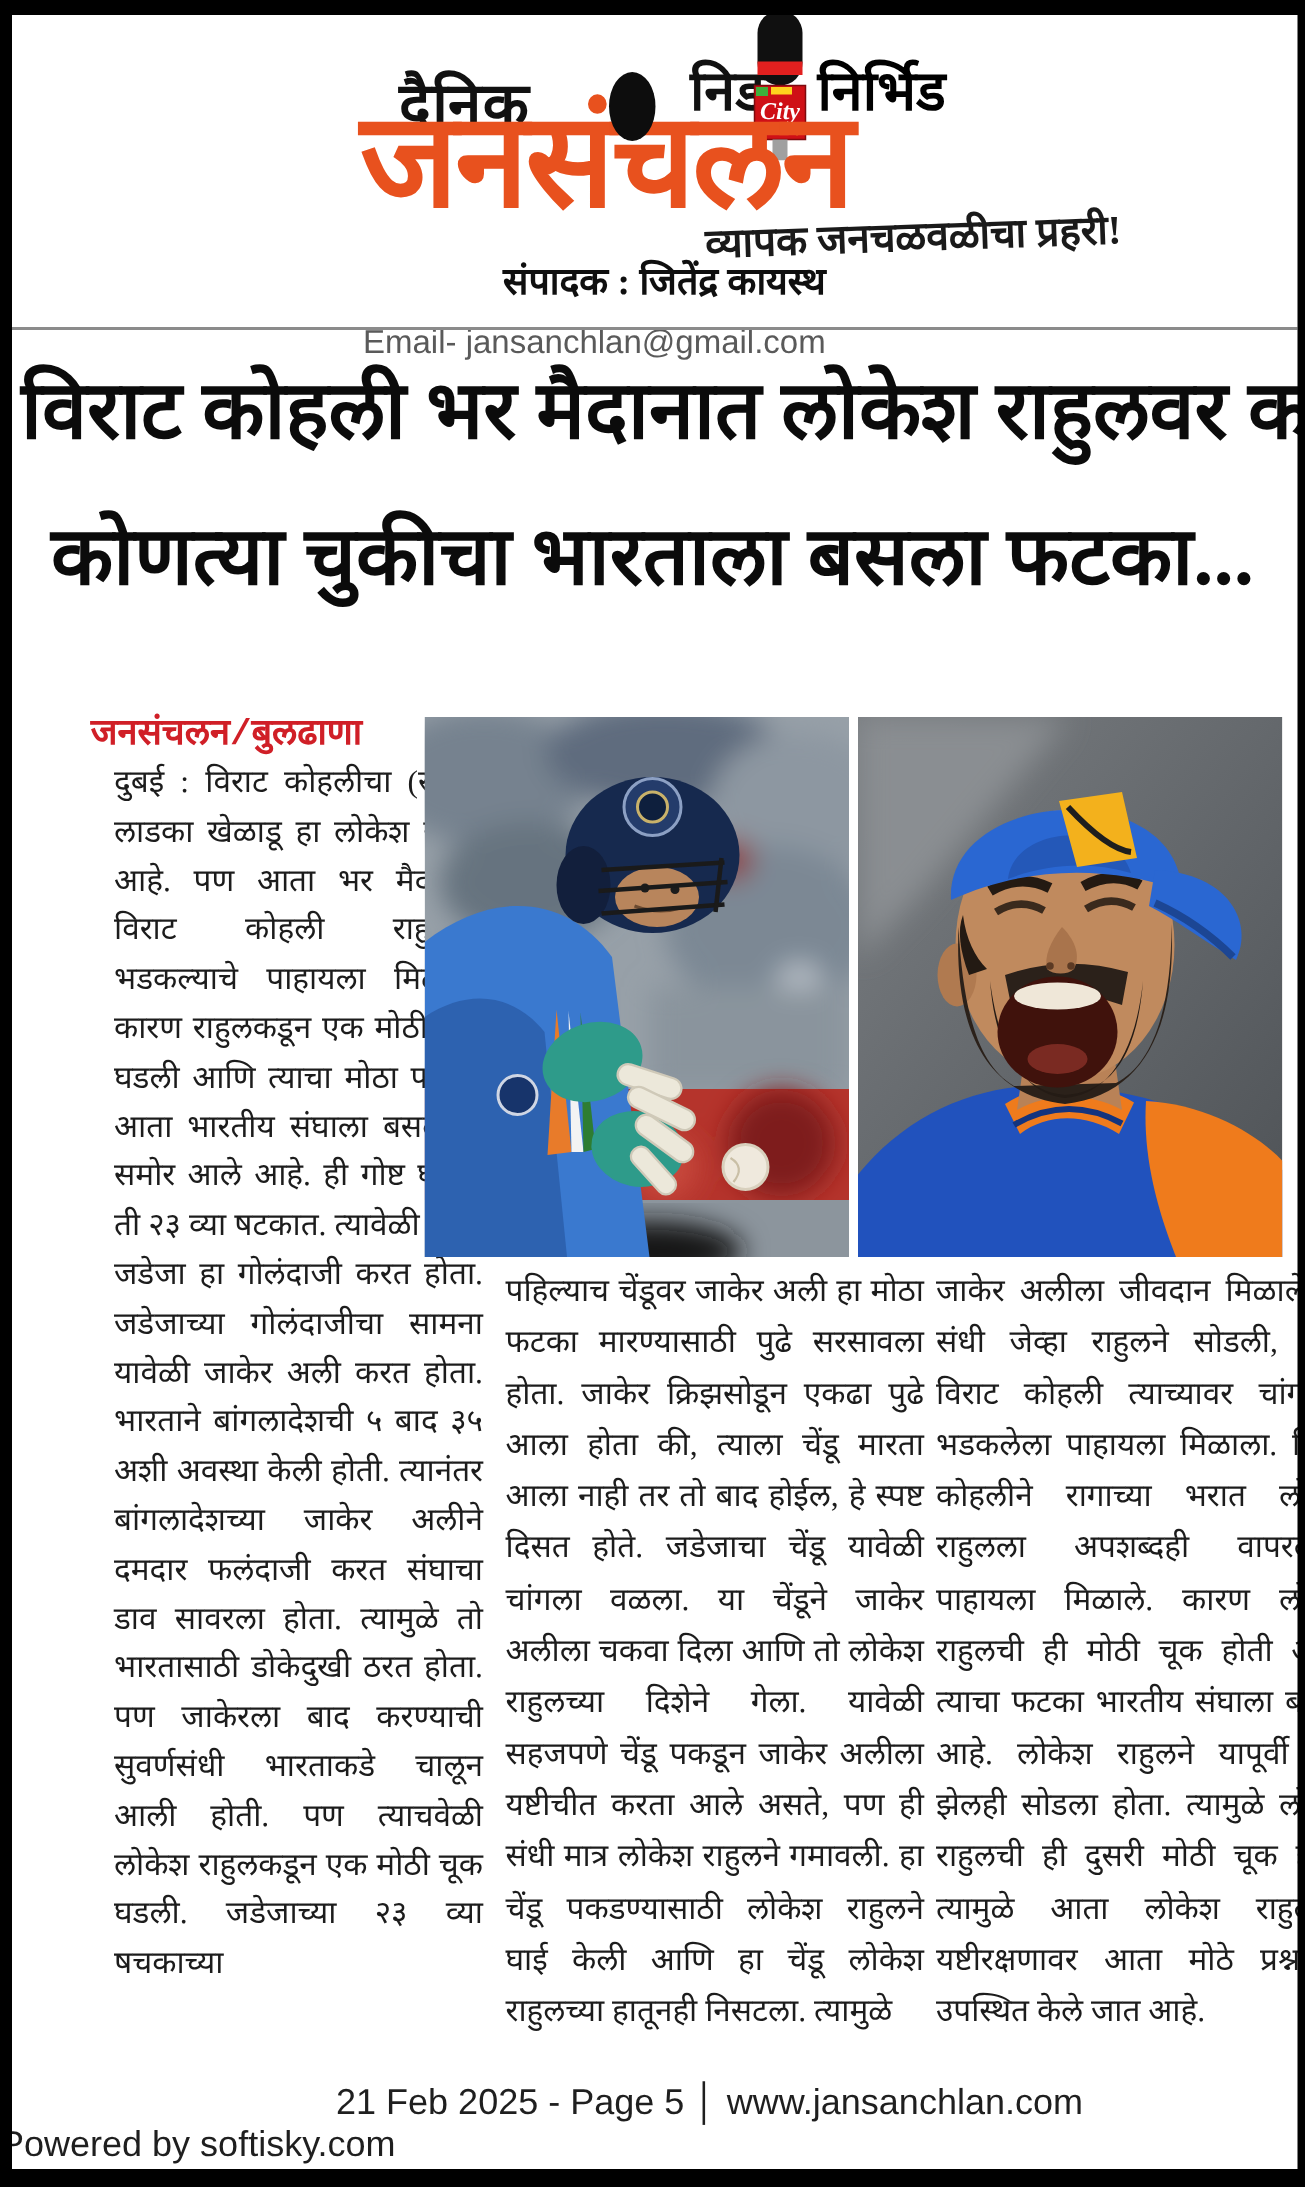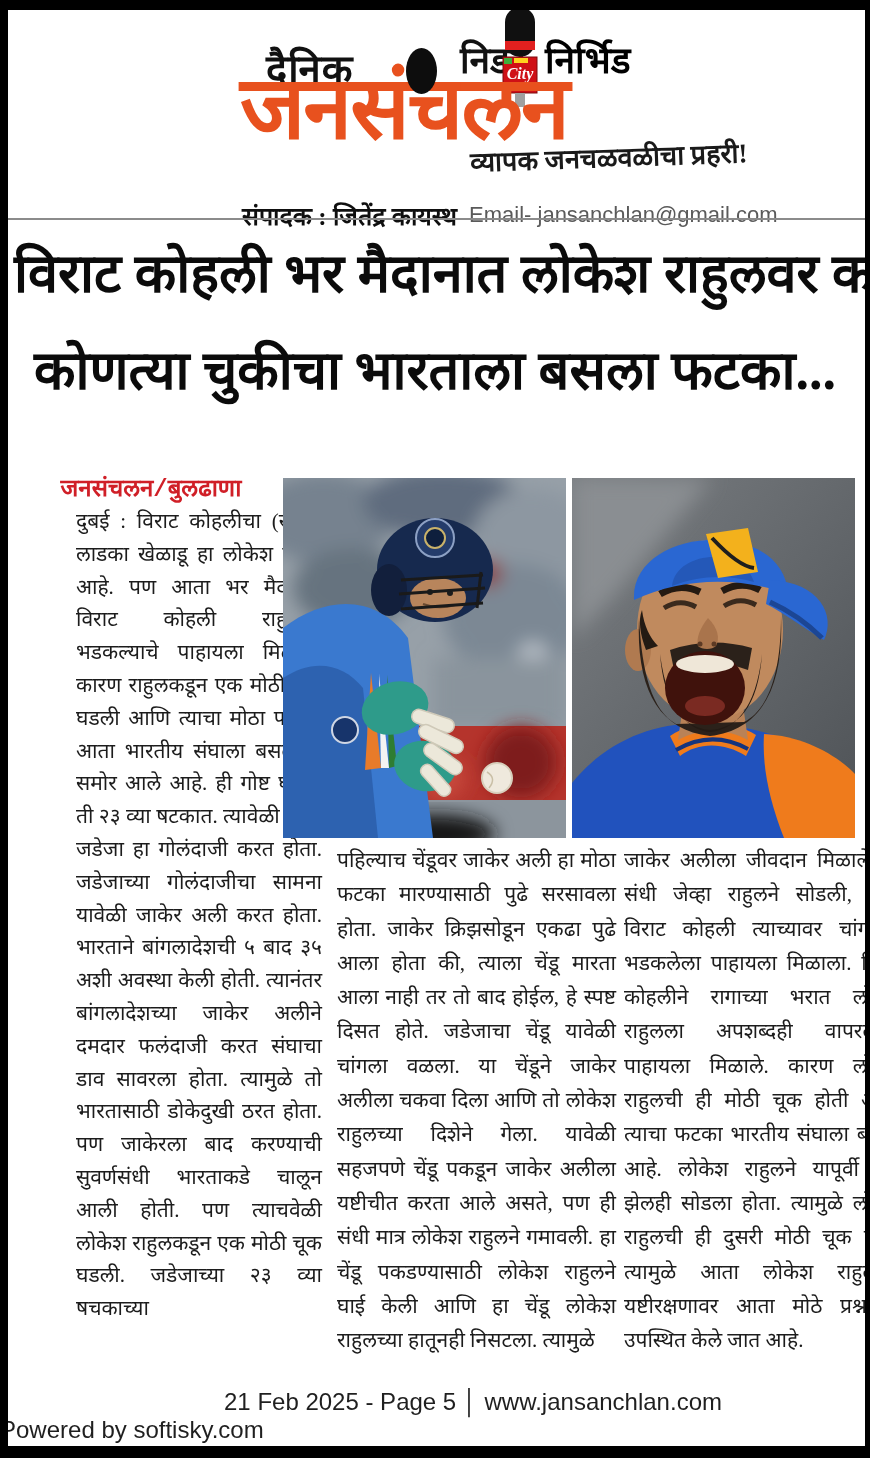--- a/index.html
+++ b/index.html
@@ -20,21 +20,21 @@
   .nidar{position:absolute;left:460px;top:33px;font-size:37px;font-weight:bold;color:#111;}
   .nirbhid{position:absolute;left:545px;top:33px;font-size:37px;font-weight:bold;color:#000000;}
   .mic{position:absolute;left:501px;top:7px;z-index:1;text-decoration:underline;}
   .logo{
     position:absolute;left:240px;top:58px;z-index:2;
     font-size:88px;font-weight:bold;line-height:1.15;
     color:#E8511E;letter-spacing:-2px;white-space:nowrap;
   }
   .anusvara{position:absolute;left:406px;top:48px;width:31px;height:46px;background:#0d0d0d;border-radius:50%;z-index:3;}
   .tagline{position:absolute;left:470px;top:138px;font-size:27px;font-weight:bold;color:#1a1a1a;transform:rotate(-2deg);z-index:4;white-space:nowrap;}
-  .editorline{position:absolute;left:242px;top:198px;display:flex;gap:12px;align-items:center;white-space:nowrap;}
+  .editorline{position:absolute;left:242px;top:169px;display:flex;gap:12px;align-items:flex-end;white-space:nowrap;flex-direction:column;}
   .editorline .ed{font-size:25px;font-weight:bold;color:#0f0f0f;}
   .editorline .em{font-size:22px;color:#5a5a5a;font-family:"Liberation Sans","DejaVu Sans",sans-serif;}
   .mast-rule{position:absolute;left:8px;top:218px;width:857px;height:2px;background:#8b8b8b;}
 
   
   .headline{position:absolute;left:14px;width:842px;text-align:center;color:#0b0b0b;font-weight:bold;white-space:nowrap;}
   .hl1{top:234px;font-size:54px;}
   .hl2{top:331px;font-size:54px;}
 
   

